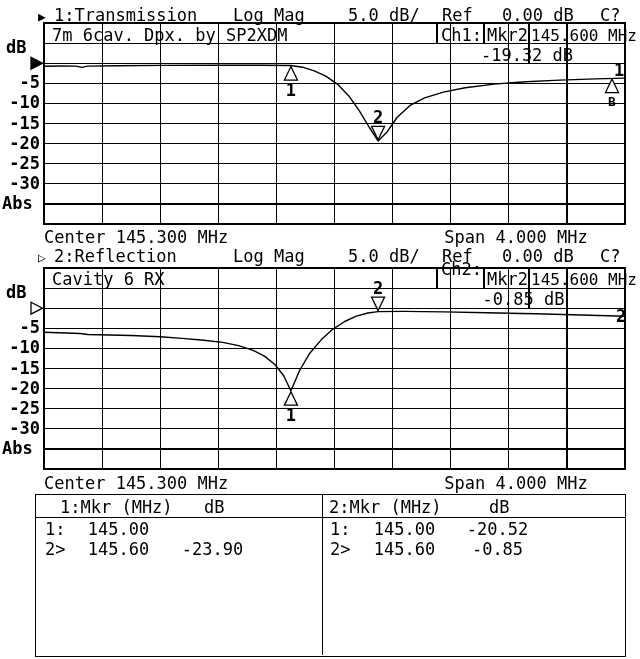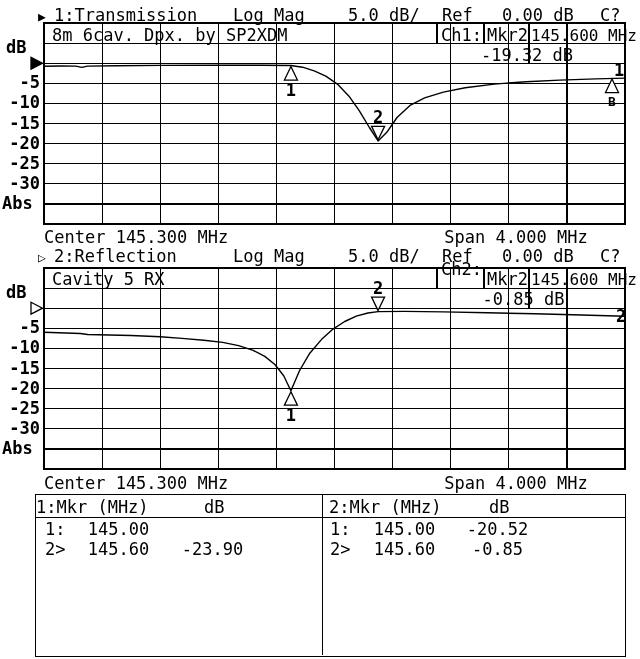--- a/index.html
+++ b/index.html
@@ -132,51 +132,51 @@
     </svg>
 
   <span class="ind" style="left:38px;top:9px">▶</span>
   <span class="t" style="left:54px;top:5px">1:Transmission</span>
   <span class="t" style="left:233px;top:5px">Log Mag</span>
   <span class="t" style="left:348px;top:5px">5.0 dB/</span>
   <span class="t" style="left:442px;top:5px">Ref</span>
   <span class="t" style="left:502px;top:5px">0.00 dB</span>
   <span class="t" style="left:600px;top:5px">C?</span>
 
-  <span class="t" style="left:52px;top:25px">8m 6cav. Dpx. by SP2XDM</span>
+  <span class="t" style="left:52px;top:25px">7m 6cav. Dpx. by SP2XDM</span>
   <span class="t" style="left:441px;top:25px">Ch1:</span>
   <span class="t" style="left:487px;top:25px">Mkr2</span>
   <span class="t s16" style="left:531px;top:26px">145.600 MHz</span>
   <span class="t r" style="left:427px;top:45px;width:200px">-19.32 dB</span>
 
   <span class="t" style="left:44px;top:227px">Center 145.300 MHz</span>
   <span class="t r" style="left:400px;top:227px;width:232px">Span 4.000 MHz</span>
 
   <span class="ind" style="left:38px;top:250px">▷</span>
   <span class="t" style="left:54px;top:246px">2:Reflection</span>
   <span class="t" style="left:233px;top:246px">Log Mag</span>
   <span class="t" style="left:348px;top:246px">5.0 dB/</span>
   <span class="t" style="left:442px;top:246px">Ref</span>
   <span class="t" style="left:502px;top:246px">0.00 dB</span>
   <span class="t" style="left:600px;top:246px">C?</span>
 
-  <span class="t" style="left:52px;top:269px">Cavity 5 RX</span>
+  <span class="t" style="left:52px;top:269px">Cavity 6 RX</span>
   <span class="t" style="left:441px;top:259px">Ch2:</span>
   <span class="t" style="left:487px;top:269px">Mkr2</span>
   <span class="t s16" style="left:531px;top:270px">145.600 MHz</span>
   <span class="t r" style="left:427px;top:289px;width:193px">-0.85 dB</span>
 
   <span class="t" style="left:44px;top:473px">Center 145.300 MHz</span>
   <span class="t r" style="left:400px;top:473px;width:232px">Span 4.000 MHz</span>
 
   <div class="bx" style="left:35px;top:494px;width:589px;height:161px"></div>
   <div class="vln" style="left:322px;top:494px;height:161px"></div>
   <div class="hln" style="left:35px;top:517px;width:591px"></div>
 
-  <span class="t" style="left:36px;top:497px">1:Mkr (MHz)</span>
+  <span class="t" style="left:60px;top:497px">1:Mkr (MHz)</span>
   <span class="t" style="left:204px;top:497px">dB</span>
   <span class="t" style="left:329px;top:497px">2:Mkr (MHz)</span>
   <span class="t" style="left:489px;top:497px">dB</span>
 
   <span class="t" style="left:45px;top:519px">1:</span>
   <span class="t r" style="left:80px;top:519px;width:77px">145.00</span>
   <span class="t" style="left:45px;top:539px">2&gt;</span>
   <span class="t r" style="left:80px;top:539px;width:77px">145.60</span>
   <span class="t r" style="left:168px;top:539px;width:89px">-23.90</span>
 

